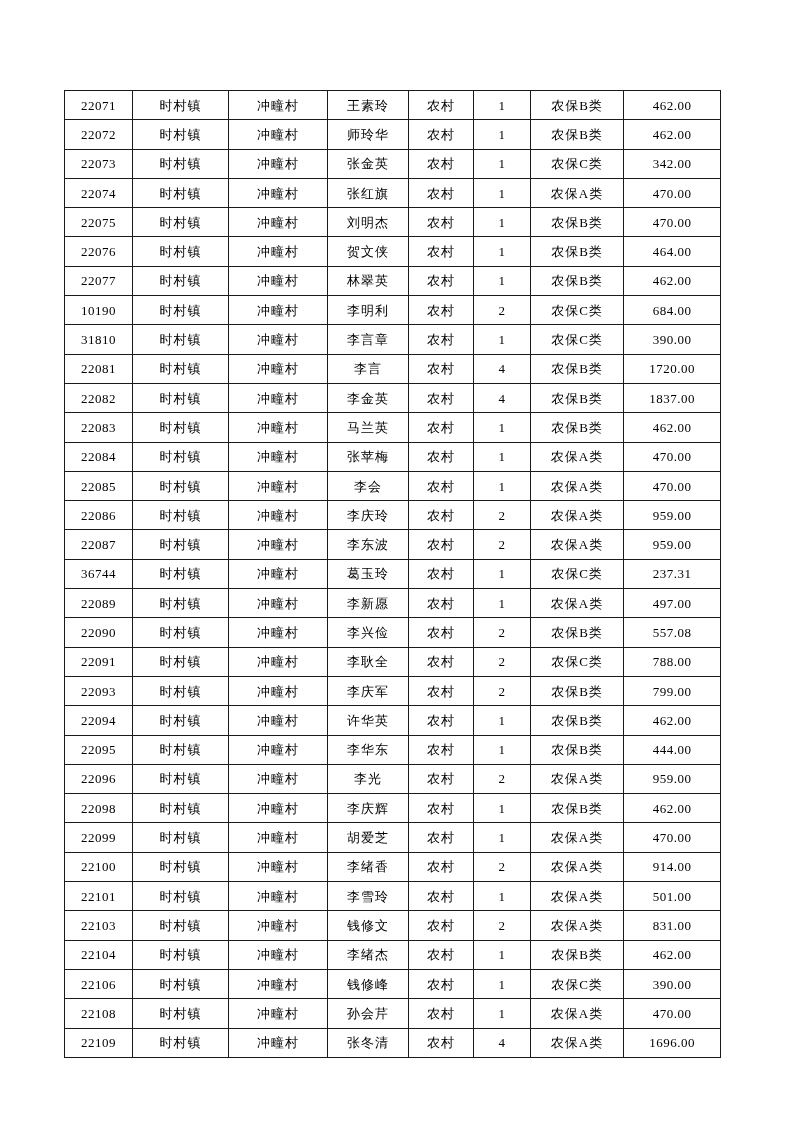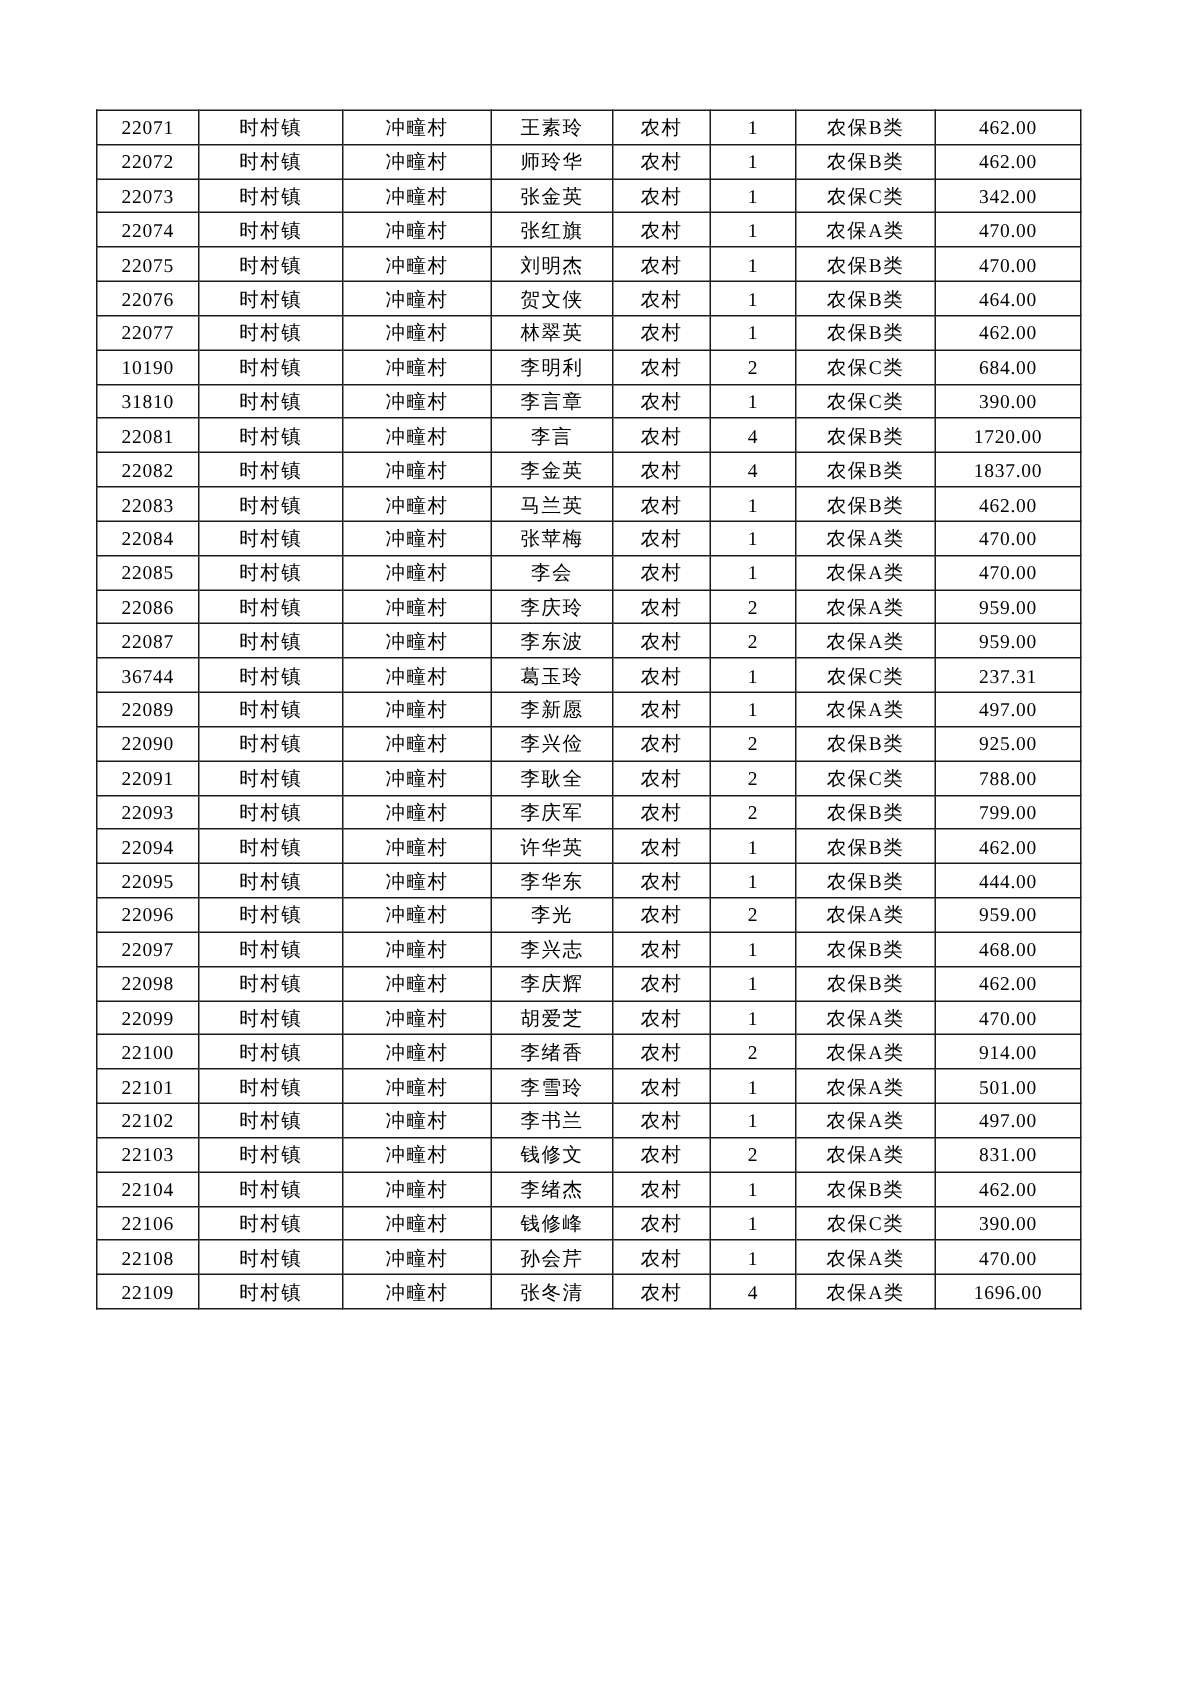--- a/index.html
+++ b/index.html
@@ -12,23 +12,23 @@
     width: 793px;
     height: 1122px;
     background: #ffffff;
     overflow: hidden;
     font-family: "Liberation Serif", "DejaVu Serif", serif;
     color: #000000;
   }
   table.roster {
     position: absolute;
     left: 64px;
-    top: 73px;
+    top: 90px;
     width: 656px;
-    height: 800px;
+    height: 968px;
     border-collapse: collapse;
     table-layout: fixed;
   }
   table.roster td {
     border: 1px solid #1a1a1a;
     text-align: center;
     vertical-align: middle;
     font-size: 13px;
     line-height: 1;
     padding: 0;
@@ -239,21 +239,21 @@
           <td class="num">497.00</td>
         </tr>
         <tr>
           <td class="num">22090</td>
           <td class="cjk">时村镇</td>
           <td class="cjk">冲疃村</td>
           <td class="cjk">李兴俭</td>
           <td class="cjk">农村</td>
           <td class="num">2</td>
           <td class="cjk">农保B类</td>
-          <td class="num">925.00</td>
+          <td class="num">557.08</td>
         </tr>
         <tr>
           <td class="num">22091</td>
           <td class="cjk">时村镇</td>
           <td class="cjk">冲疃村</td>
           <td class="cjk">李耿全</td>
           <td class="cjk">农村</td>
           <td class="num">2</td>
           <td class="cjk">农保C类</td>
           <td class="num">788.00</td>
@@ -292,30 +292,20 @@
           <td class="num">22096</td>
           <td class="cjk">时村镇</td>
           <td class="cjk">冲疃村</td>
           <td class="cjk">李光</td>
           <td class="cjk">农村</td>
           <td class="num">2</td>
           <td class="cjk">农保A类</td>
           <td class="num">959.00</td>
         </tr>
         <tr>
-          <td class="num">22097</td>
-          <td class="cjk">时村镇</td>
-          <td class="cjk">冲疃村</td>
-          <td class="cjk">李兴志</td>
-          <td class="cjk">农村</td>
-          <td class="num">1</td>
-          <td class="cjk">农保B类</td>
-          <td class="num">468.00</td>
-        </tr>
-        <tr>
           <td class="num">22098</td>
           <td class="cjk">时村镇</td>
           <td class="cjk">冲疃村</td>
           <td class="cjk">李庆辉</td>
           <td class="cjk">农村</td>
           <td class="num">1</td>
           <td class="cjk">农保B类</td>
           <td class="num">462.00</td>
         </tr>
         <tr>
@@ -340,30 +330,20 @@
         </tr>
         <tr>
           <td class="num">22101</td>
           <td class="cjk">时村镇</td>
           <td class="cjk">冲疃村</td>
           <td class="cjk">李雪玲</td>
           <td class="cjk">农村</td>
           <td class="num">1</td>
           <td class="cjk">农保A类</td>
           <td class="num">501.00</td>
-        </tr>
-        <tr>
-          <td class="num">22102</td>
-          <td class="cjk">时村镇</td>
-          <td class="cjk">冲疃村</td>
-          <td class="cjk">李书兰</td>
-          <td class="cjk">农村</td>
-          <td class="num">1</td>
-          <td class="cjk">农保A类</td>
-          <td class="num">497.00</td>
         </tr>
         <tr>
           <td class="num">22103</td>
           <td class="cjk">时村镇</td>
           <td class="cjk">冲疃村</td>
           <td class="cjk">钱修文</td>
           <td class="cjk">农村</td>
           <td class="num">2</td>
           <td class="cjk">农保A类</td>
           <td class="num">831.00</td>

